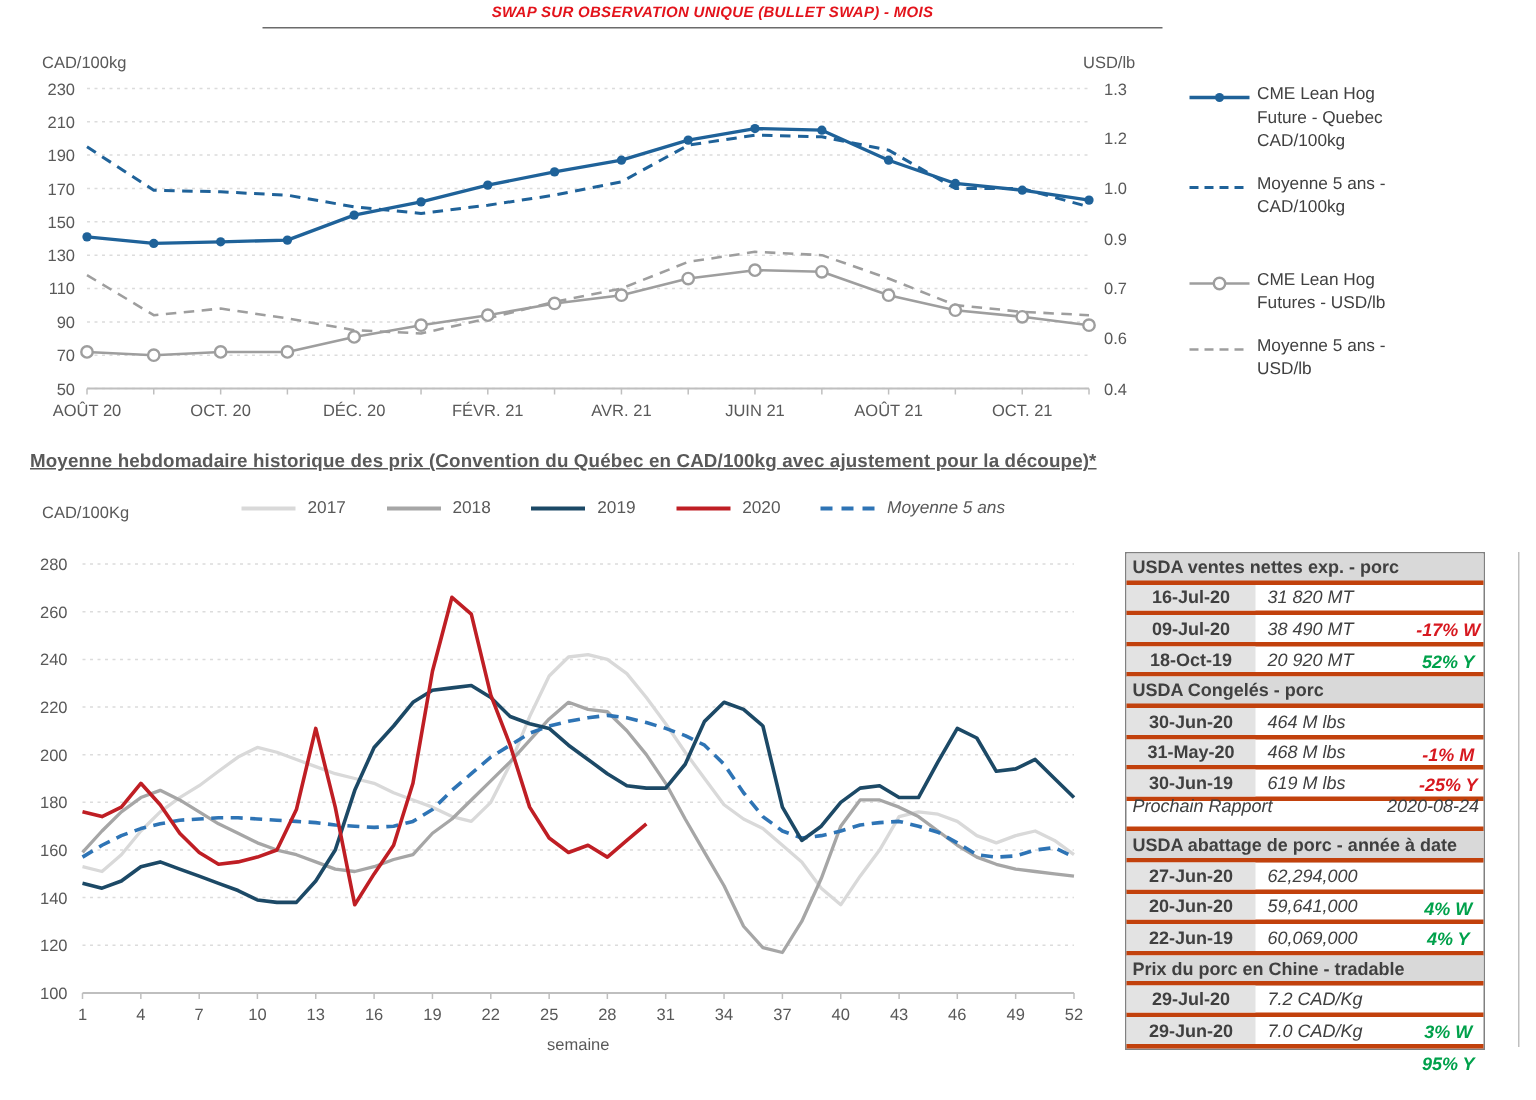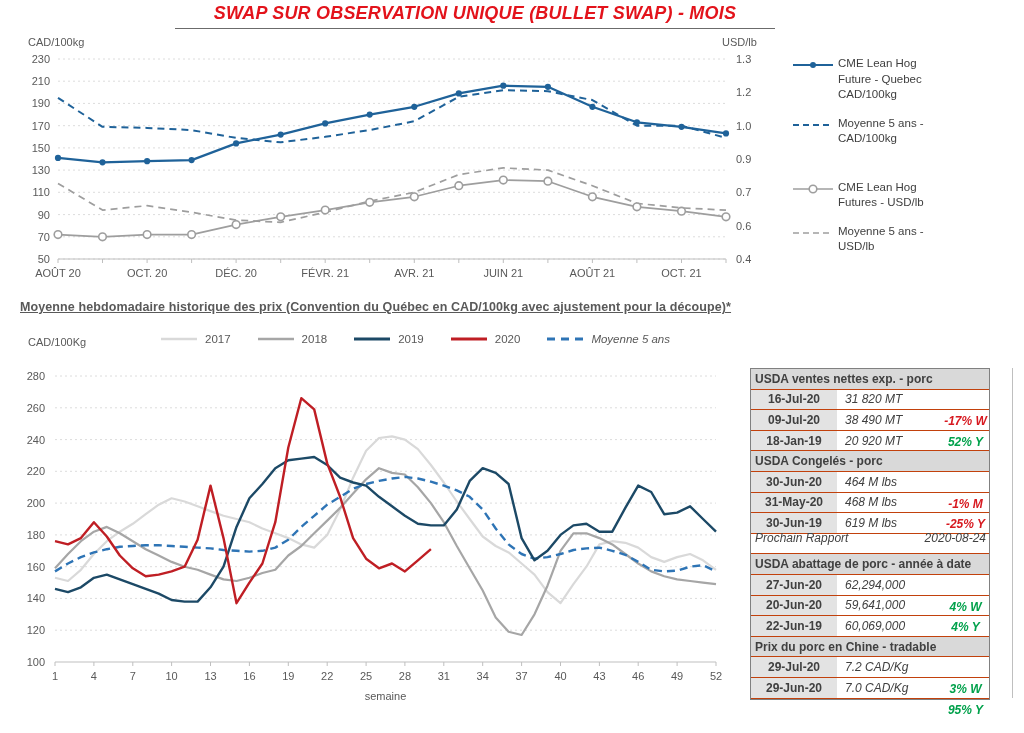--- a/index.html
+++ b/index.html
@@ -1,37 +1,37 @@
 <!DOCTYPE html>
 <html><head>
 <meta charset="utf-8">
 <style>
   html,body{margin:0;padding:0;background:#fff;}
   #page{position:relative;width:1024px;height:733px;background:#fff;overflow:hidden;
         font-family:"Liberation Sans","DejaVu Sans",sans-serif;}
   .abs{position:absolute;}
-  #main-title{left:175px;top:3px;width:600px;text-align:center;font-size:18px;font-weight:bold;
+  #main-title{left:175px;top:3px;width:600px;text-align:center;font-size:10px;font-weight:bold;
      font-style:italic;color:#E3131B;border-bottom:1.5px solid #6b6b6b;padding-bottom:4px;letter-spacing:.2px;}
   .axis-title{font-size:11px;color:#595959;}
   #section2-heading{left:20px;top:300px;font-size:12.5px;font-weight:bold;color:#595959;
      text-decoration:underline;letter-spacing:.1px;}
   
   #top-legend{left:792px;top:56px;width:190px;display:flex;flex-direction:column;gap:13px;}
   .tl-item{display:flex;align-items:flex-start;gap:4px;font-size:11.5px;color:#404040;line-height:1.35;}
   .tl-item .lbl{white-space:pre-line;}
   .tl-item svg{flex:0 0 auto;margin-top:3px;}
   .tl-gap{height:7px;}
   
   #bottom-legend{left:160px;top:333px;display:flex;gap:26px;align-items:center;font-size:11.5px;color:#595959;}
   .bl-item{display:flex;align-items:center;gap:7px;}
   .bl-item.it .lbl{font-style:italic;}
   
   #usda-table{left:750px;top:368px;width:238px;border:1.6px solid #808080;background:#fff;
      font-size:12px;color:#3f3f3f;}
-  .t-row{display:flex;height:20.6px;align-items:center;border-bottom:1px solid #c2410c;box-sizing:border-box;}
+  .t-row{display:flex;height:20.6px;align-items:center;border-bottom:3px solid #c2410c;box-sizing:border-box;}
   .t-header{background:#D9D9D9;font-weight:bold;padding-left:4px;color:#404040;}
   .t-date{width:86px;background:#E3E3E3;text-align:center;font-weight:bold;color:#404040;
      align-self:stretch;display:flex;align-items:center;justify-content:center;}
   .t-val{width:97px;padding-left:8px;font-style:italic;color:#404040;}
   .t-pct{flex:1;font-style:italic;font-weight:bold;text-align:center;margin-top:44px;}
   .t-note{display:flex;justify-content:space-between;font-style:italic;padding:0 3px 12px 4px;color:#404040;}
   #right-rule{left:1012px;top:368px;width:1px;height:330px;background:#BFBFBF;}
   svg text{font-family:"Liberation Sans","DejaVu Sans",sans-serif;}
 </style>
 </head>
@@ -278,21 +278,21 @@
               <span class="t-date">16-Jul-20</span>
               <span class="t-val">31 820  MT</span>
               <span class="t-pct" style="color:#D71920">-17% W</span>
       </div>
       <div class="t-row">
               <span class="t-date">09-Jul-20</span>
               <span class="t-val">38 490  MT</span>
               <span class="t-pct" style="color:#00A14B">52% Y</span>
       </div>
       <div class="t-row">
-              <span class="t-date">18-Jan-19</span>
+              <span class="t-date">18-Oct-19</span>
               <span class="t-val">20 920  MT</span>
               <span class="t-pct" style="color:#D71920"></span>
       </div>
       <div class="t-row t-header">USDA Congelés - porc</div>
       <div class="t-row">
               <span class="t-date">30-Jun-20</span>
               <span class="t-val">464 M lbs</span>
               <span class="t-pct" style="color:#D71920">-1% M</span>
       </div>
       <div class="t-row">

